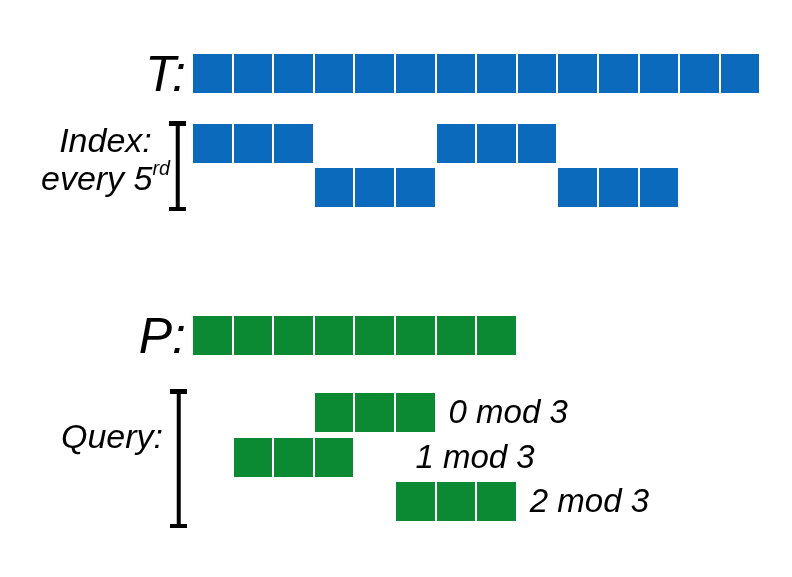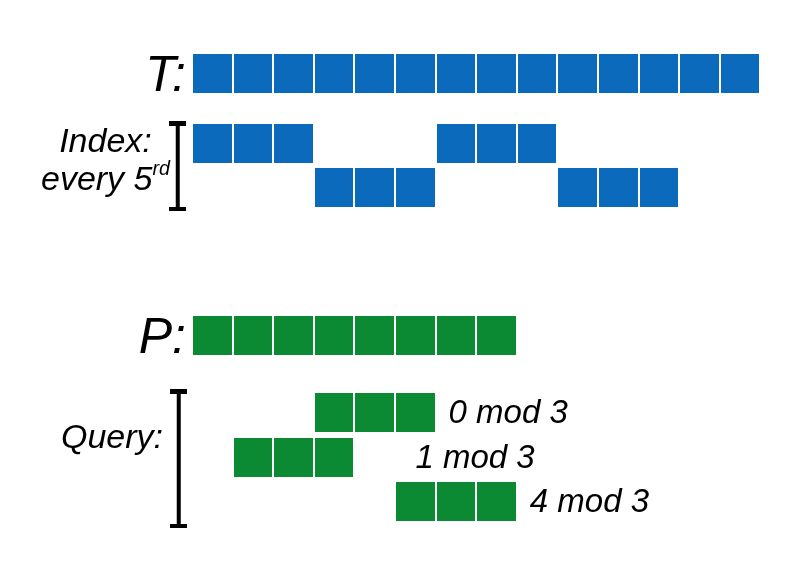--- a/index.html
+++ b/index.html
@@ -141,16 +141,16 @@
   <div class="seq-row green-row" id="query-row-1">
       <div class="sq" style="left: 40.6px;"></div>
       <div class="sq" style="left: 81.2px;"></div>
       <div class="sq" style="left: 121.8px;"></div>
       <div class="qlabel" style="left: 174.4px; margin-left: 48px;">1 mod 3</div>
     </div>
   <div class="seq-row green-row" id="query-row-2">
       <div class="sq" style="left: 203px;"></div>
       <div class="sq" style="left: 243.6px;"></div>
       <div class="sq" style="left: 284.2px;"></div>
-      <div class="qlabel" style="left: 336.8px;">4 mod 3</div>
+      <div class="qlabel" style="left: 336.8px;">2 mod 3</div>
     </div>
 
 </div>
 
 </body></html>

